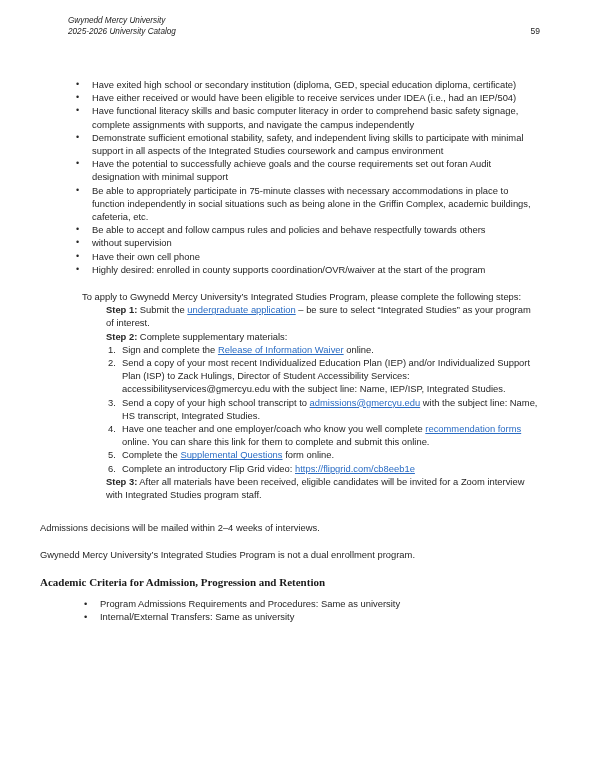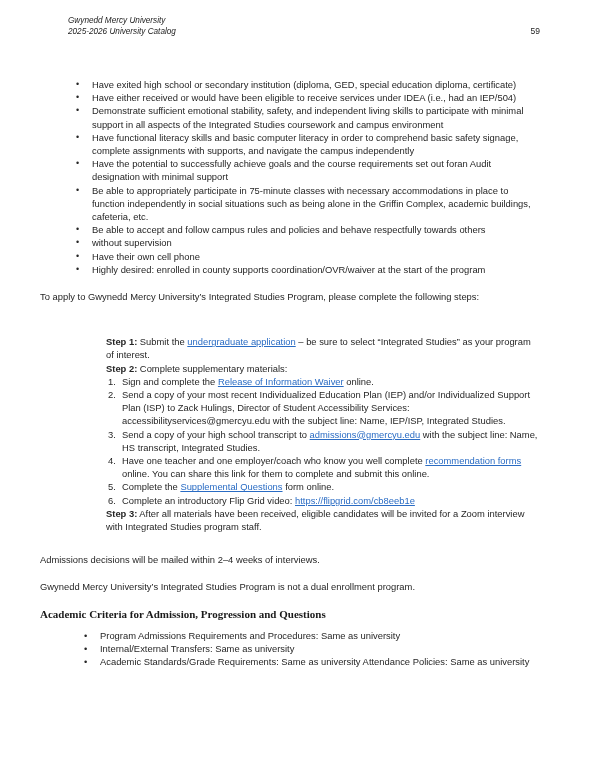--- a/index.html
+++ b/index.html
@@ -7,22 +7,22 @@
          font-family: "Liberation Sans", sans-serif; color: #1f1f1f; }
   .header { position: absolute; left: 68px; top: 15px; width: 472px;
             font-size: 8.2px; font-style: italic; line-height: 11px; color: #222; }
   .page-num { position: absolute; right: 0; top: 11px; font-style: normal; font-size: 8.5px; }
   .content { position: absolute; left: 40px; top: 78px; width: 500px;
              font-size: 9.4px; line-height: 13.2px; color: #262626; }
   ul.crit { margin: 0; padding: 0 0 0 52px; list-style: none; }
   ul.crit li { position: relative; padding-left: 0; margin: 0; }
   ul.crit li::before { content: "•"; position: absolute; left: -16px; top: 0; font-size: 9px; }
   p { margin: 0; }
-  .apply { margin-top: 14px; }
-  .steps { padding-left: 66px; margin-top: 32px; }
+  .apply { margin-top: 14px; margin-left: 42px; }
+  .steps { padding-left: 66px; }
   ol.sub { margin: 0; padding: 0 0 0 16px; list-style: none; }
   ol.sub li { position: relative; }
   .num { position: absolute; left: -14px; }
   a.link { color: #2a6cc4; text-decoration: underline; }
   b { font-weight: bold; }
   .gap { margin-top: 13px; }
   h3 { margin: 14px 0 0 0; font-family: "Liberation Serif", serif; font-weight: bold;
        font-size: 11px; line-height: 14px; color: #1a1a1a; }
   ul.acad { margin: 8px; padding: 0 0 0 52px; list-style: none; }
   ul.acad li { position: relative; }
@@ -34,22 +34,22 @@
 <div class="header">
   <div>Gwynedd Mercy University</div>
   <div>2025-2026 University Catalog</div>
   <div class="page-num">59</div>
 </div>
 
 <div class="content">
   <ul class="crit">
     <li>Have exited high school or secondary institution (diploma, GED, special education diploma, certificate)</li>
     <li>Have either received or would have been eligible to receive services under IDEA (i.e., had an IEP/504)</li>
+    <li>Have functional literacy skills and basic computer literacy in order to comprehend basic safety signage, complete assignments with supports, and navigate the campus independently</li>
     <li>Demonstrate sufficient emotional stability, safety, and independent living skills to participate with minimal support in all aspects of the Integrated Studies coursework and campus environment</li>
-    <li>Have functional literacy skills and basic computer literacy in order to comprehend basic safety signage, complete assignments with supports, and navigate the campus independently</li>
     <li>Have the potential to successfully achieve goals and the course requirements set out foran Audit designation with minimal support</li>
     <li>Be able to appropriately participate in 75-minute classes with necessary accommodations in place to function independently in social situations such as being alone in the Griffin Complex, academic buildings, cafeteria, etc.</li>
     <li>Be able to accept and follow campus rules and policies and behave respectfully towards others</li>
     <li>without supervision</li>
     <li>Have their own cell phone</li>
     <li>Highly desired: enrolled in county supports coordination/OVR/waiver at the start of the program</li>
   </ul>
 
   <p class="apply">To apply to Gwynedd Mercy University’s Integrated Studies Program, please complete the following steps:</p>
 
@@ -65,19 +65,18 @@
       <li><span class="num">5.</span><span>Complete the </span><a class="link" href="#">Supplemental Questions</a><span> form online.</span></li>
       <li><span class="num">6.</span><span>Complete an introductory Flip Grid video: </span><a class="link" href="#">https://flipgrid.com/cb8eeb1e</a></li>
     </ol>
 
     <p><b>Step 3:</b><span> After all materials have been received, eligible candidates will be invited for a Zoom interview with Integrated Studies program staff.</span></p>
   </div>
 
   <p class="gap" style="margin-top:20px">Admissions decisions will be mailed within 2–4 weeks of interviews.</p>
   <p class="gap">Gwynedd Mercy University’s Integrated Studies Program is not a dual enrollment program.</p>
 
-  <h3>Academic Criteria for Admission, Progression and Questions</h3>
+  <h3>Academic Criteria for Admission, Progression and Retention</h3>
   <ul class="acad">
     <li>Program Admissions Requirements and Procedures: Same as university</li>
     <li>Internal/External Transfers: Same as university</li>
-    <li>Academic Standards/Grade Requirements: Same as university Attendance Policies: Same as university</li>
   </ul>
 </div>
 
 </body></html>

